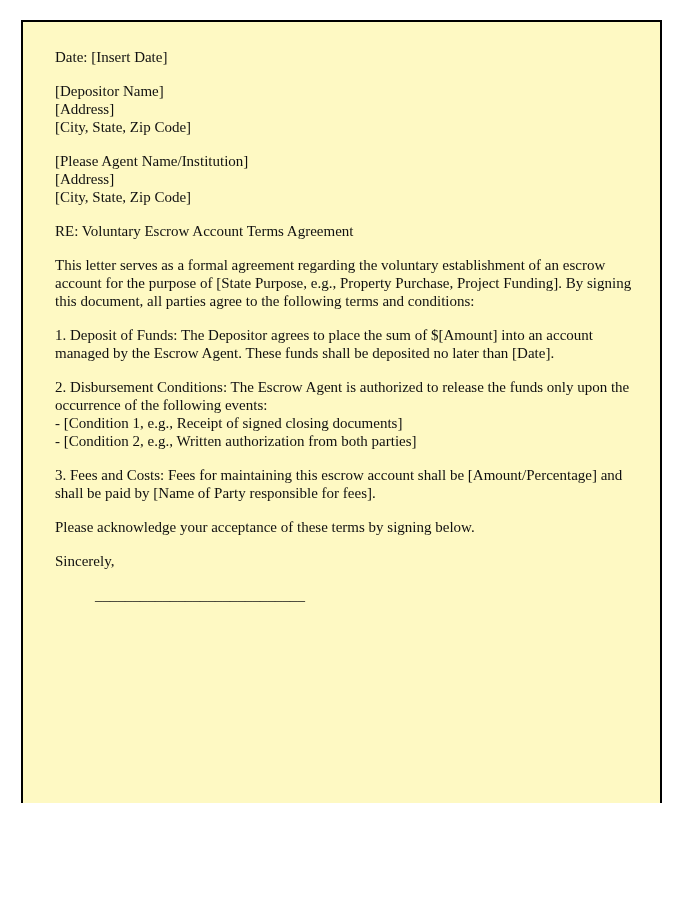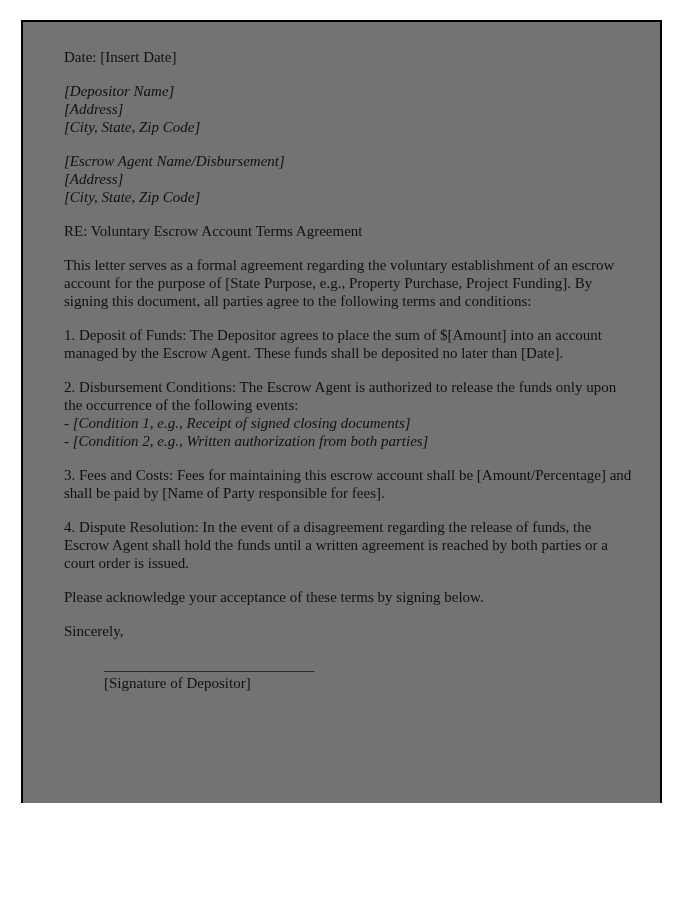--- a/index.html
+++ b/index.html
@@ -16,48 +16,48 @@
   }
   .doc-frame {
     position: absolute;
     left: 21px;
     top: 20px;
     width: 641px;
     height: 783px;
     box-sizing: border-box;
     border: 2px solid #000000;
     border-bottom: none;
-    background: #737373;
-    padding: 26px 25px 0 41px;
+    background: #fef9c3;
+    padding: 26px 25px 0 32px;
     overflow: hidden;
   }
   .para {
     margin: 0 0 16px 0;
     font-size: 15px;
     line-height: 18px;
   }
   .para strong { font-weight: normal; }
-  .block { display: block; font-style: italic; }
+  .block { display: block; }
   .sig-block div { line-height: 18px; margin-left: 40px; }
 </style>
 </head>
 <body>
 
 <div class="doc-frame">
 
   <p class="para">Date: [Insert Date]</p>
 
   <p class="para">
     <span class="block">[Depositor Name]</span>
     <span class="block">[Address]</span>
     <span class="block">[City, State, Zip Code]</span>
   </p>
 
   <p class="para">
-    <span class="block">[Escrow Agent Name/Disbursement]</span>
+    <span class="block">[Please Agent Name/Institution]</span>
     <span class="block">[Address]</span>
     <span class="block">[City, State, Zip Code]</span>
   </p>
 
   <p class="para"><strong>RE: Voluntary Escrow Account Terms Agreement</strong></p>
 
 
   <p class="para">This letter serves as a formal agreement regarding the voluntary establishment of an escrow account for the purpose of [State Purpose, e.g., Property Purchase, Project Funding]. By signing this document, all parties agree to the following terms and conditions:</p>
 
   <p class="para">
@@ -70,28 +70,23 @@
     <span>The Escrow Agent is authorized to release the funds only upon the occurrence of the following events:</span>
     <span class="block">- [Condition 1, e.g., Receipt of signed closing documents]</span>
     <span class="block">- [Condition 2, e.g., Written authorization from both parties]</span>
   </p>
 
   <p class="para">
     <strong>3. Fees and Costs:</strong>
     <span>Fees for maintaining this escrow account shall be [Amount/Percentage] and shall be paid by [Name of Party responsible for fees].</span>
   </p>
 
-  <p class="para">
-    <strong>4. Dispute Resolution:</strong>
-    <span>In the event of a disagreement regarding the release of funds, the Escrow Agent shall hold the funds until a written agreement is reached by both parties or a court order is issued.</span>
-  </p>
 
 
   <p class="para">Please acknowledge your acceptance of these terms by signing below.</p>
 
   <p class="para">Sincerely,</p>
 
   <div class="para sig-block">
     <div>____________________________</div>
-    <div>[Signature of Depositor]</div>
   </div>
 
 </div>
 
 </body></html>

